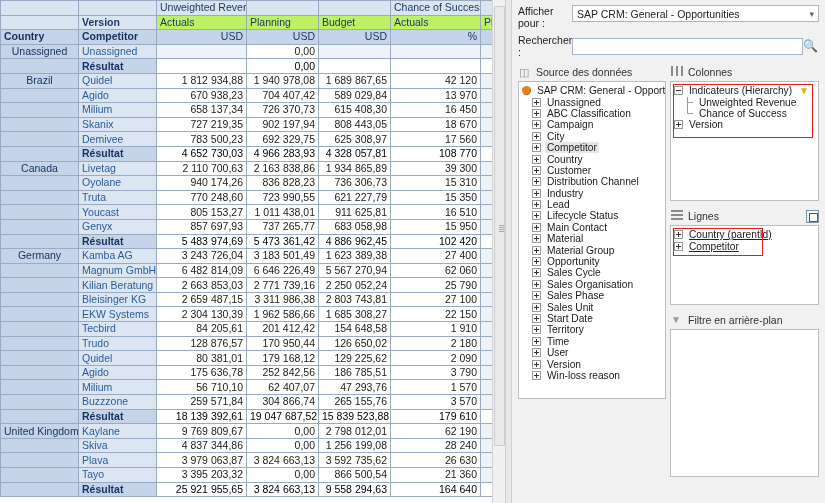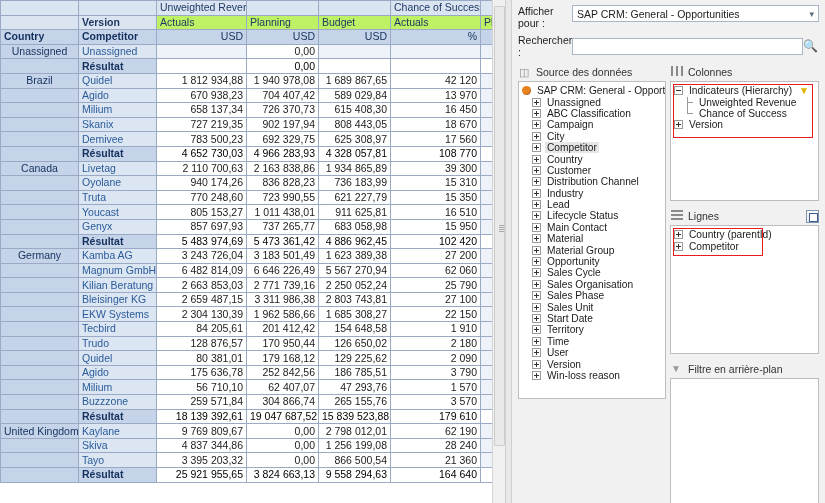--- a/index.html
+++ b/index.html
@@ -313,21 +313,21 @@
             <td class="val">2 163 838,86</td>
             <td class="val">1 934 865,89</td>
             <td class="val">39 300</td>
             <td class="val emptycell"></td>
           </tr>
           <tr>
             <td class="rowhdr-country empty"></td>
             <td class="rowhdr-comp">Oyolane</td>
             <td class="val">940 174,26</td>
             <td class="val">836 828,23</td>
-            <td class="val">736 183,99</td>
+            <td class="val">736 306,73</td>
             <td class="val">15 310</td>
             <td class="val emptycell"></td>
           </tr>
           <tr>
             <td class="rowhdr-country empty"></td>
             <td class="rowhdr-comp">Truta</td>
             <td class="val">770 248,60</td>
             <td class="val">723 990,55</td>
             <td class="val">621 227,79</td>
             <td class="val">15 350</td>
@@ -359,21 +359,21 @@
             <td class="val">4 886 962,45</td>
             <td class="val">102 420</td>
             <td class="val emptycell"></td>
           </tr>
           <tr>
             <td class="rowhdr-country">Germany</td>
             <td class="rowhdr-comp">Kamba AG</td>
             <td class="val">3 243 726,04</td>
             <td class="val">3 183 501,49</td>
             <td class="val">1 623 389,38</td>
-            <td class="val">27 200</td>
+            <td class="val">27 400</td>
             <td class="val emptycell"></td>
           </tr>
           <tr>
             <td class="rowhdr-country empty"></td>
             <td class="rowhdr-comp">Magnum GmbH</td>
             <td class="val">6 482 814,09</td>
             <td class="val">6 646 226,49</td>
             <td class="val">5 567 270,94</td>
             <td class="val">62 060</td>
             <td class="val emptycell"></td>
@@ -481,20 +481,29 @@
             <td class="rowhdr-country empty"></td>
             <td class="rowhdr-comp">Skiva</td>
             <td class="val">4 837 344,86</td>
             <td class="val">0,00</td>
             <td class="val">1 256 199,08</td>
             <td class="val">28 240</td>
             <td class="val emptycell"></td>
           </tr>
           <tr>
             <td class="rowhdr-country empty"></td>
+            <td class="rowhdr-comp">Plava</td>
+            <td class="val">3 979 063,87</td>
+            <td class="val">3 824 663,13</td>
+            <td class="val">3 592 735,62</td>
+            <td class="val">26 630</td>
+            <td class="val emptycell"></td>
+          </tr>
+          <tr>
+            <td class="rowhdr-country empty"></td>
             <td class="rowhdr-comp">Tayo</td>
             <td class="val">3 395 203,32</td>
             <td class="val">0,00</td>
             <td class="val">866 500,54</td>
             <td class="val">21 360</td>
             <td class="val emptycell"></td>
           </tr>
           <tr class="resrow">
             <td class="rowhdr-country empty res"></td>
             <td class="rowhdr-comp res">Résultat</td>
@@ -679,21 +688,21 @@
               </div>
             </div>
           <div class="redbox" style="left:2px; top:2px; width:140px; height:54px;"></div>
         </div>
 
         <div class="sect-head" style="margin-top:6px;justify-content:center;">
           <span class="ic rows-ic"></span>
           <span>Lignes</span>
           <span class="corner-btn"></span>
         </div>
-        <div class="panelbox" style="height:129px; position:relative;">
+        <div class="panelbox" style="height:80px; position:relative;text-decoration:underline;">
           <div class="tree" id="rows-tree">
               <div class="tnode">
                 <span class="expander plus"></span>
                 <span class="tlabel">Country (parentId)</span>
               </div>
               <div class="tnode">
                 <span class="expander plus"></span>
                 <span class="tlabel">Competitor</span>
               </div>
             </div>

